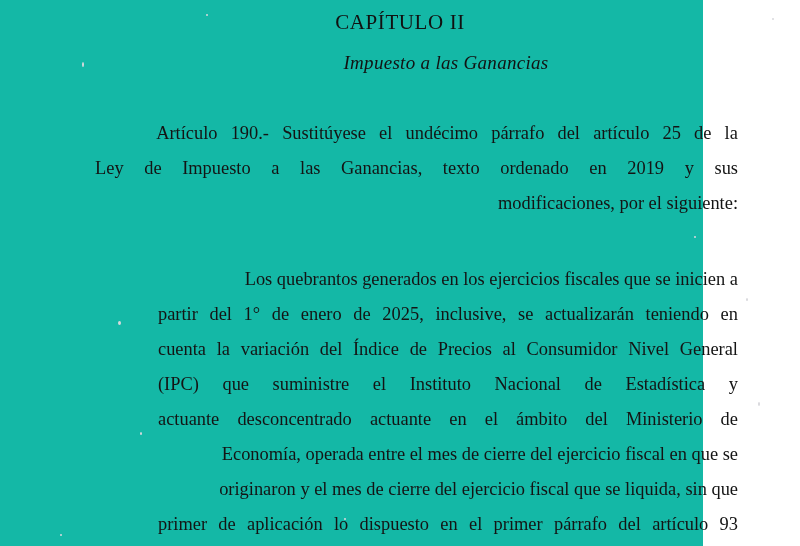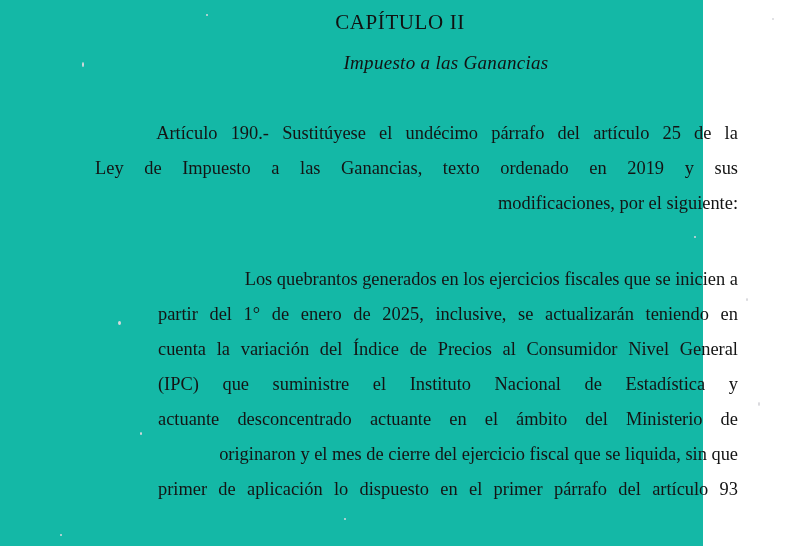--- a/index.html
+++ b/index.html
@@ -190,20 +190,21 @@
         <span class="w">actuante</span>
         <span class="w">desconcentrado</span>
         <span class="w">actuante</span>
         <span class="w">en</span>
         <span class="w">el</span>
         <span class="w">ámbito</span>
         <span class="w">del</span>
         <span class="w">Ministerio</span>
         <span class="w">de</span>
       </div>
+      <div class="just-line last-line"><span class="w">Economía, operada entre el mes de cierre del ejercicio fiscal en que se</span></div>
       <div class="just-line last-line"><span class="w">originaron y el mes de cierre del ejercicio fiscal que se liquida, sin que</span></div>
       <div class="just-line">
         <span class="w">primer</span>
         <span class="w">de</span>
         <span class="w">aplicación</span>
         <span class="w">lo</span>
         <span class="w">dispuesto</span>
         <span class="w">en</span>
         <span class="w">el</span>
         <span class="w">primer</span>

